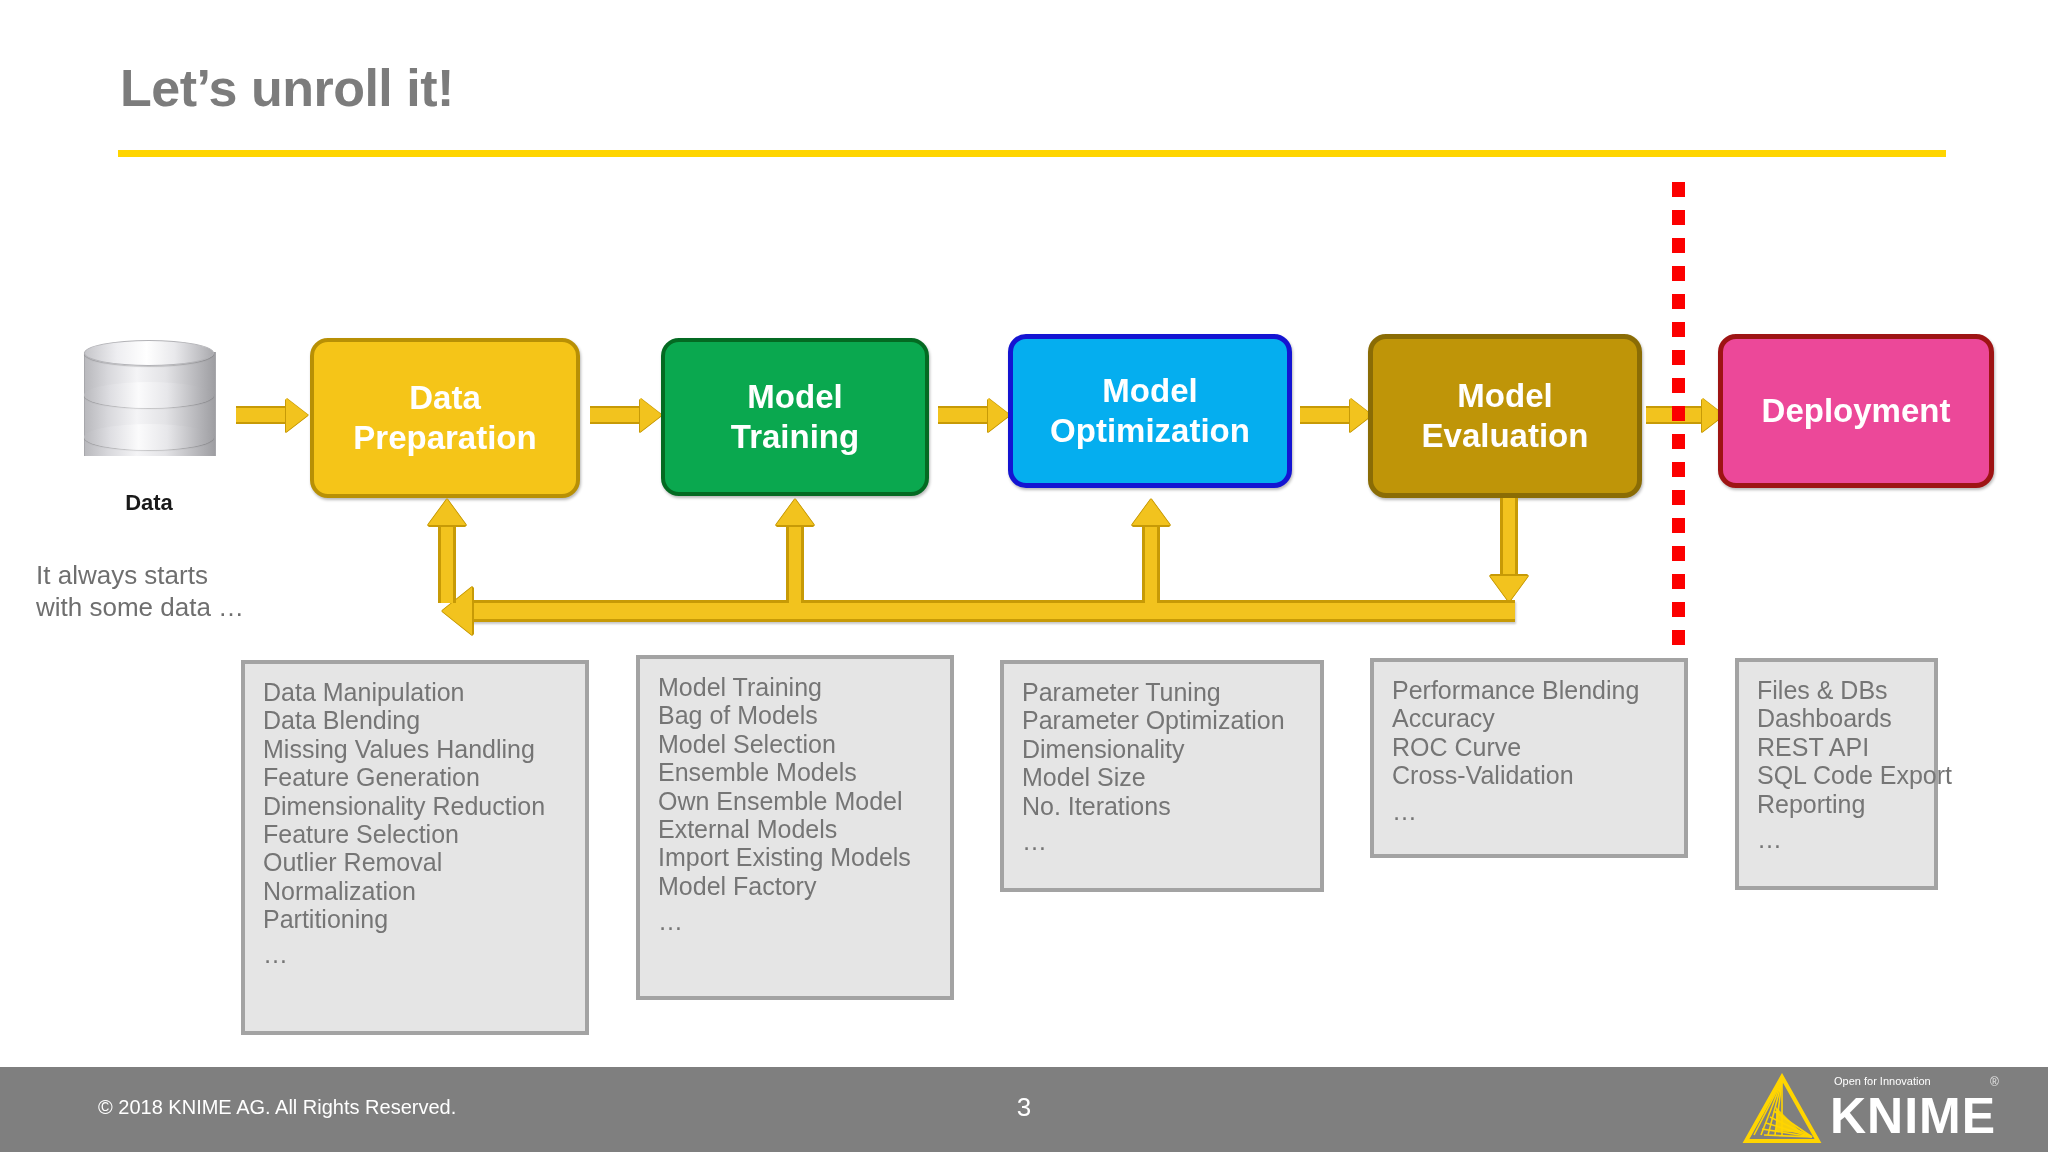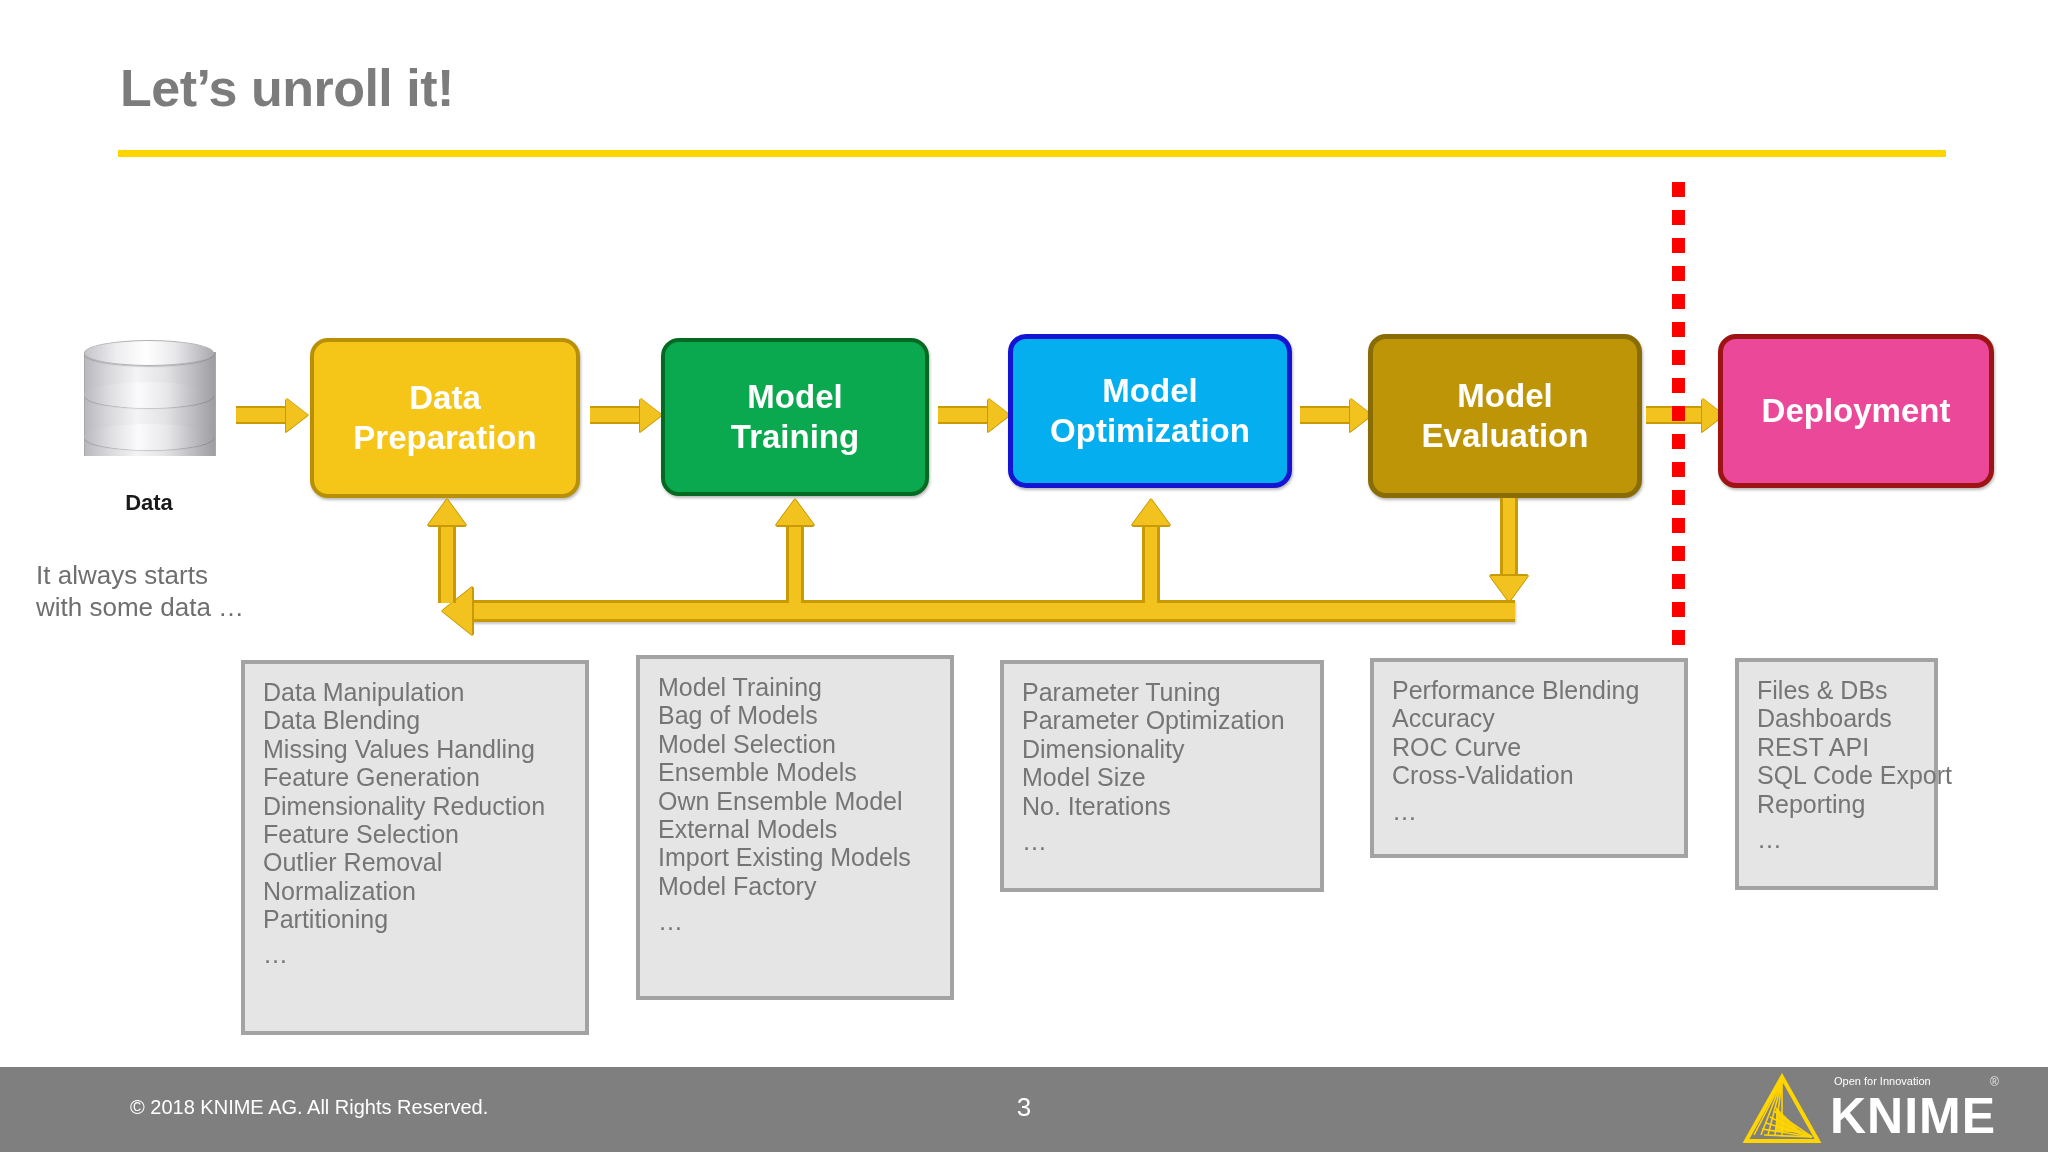--- a/index.html
+++ b/index.html
@@ -219,21 +219,20 @@
     width: 2048px;
     height: 85px;
     background: #7f7f7f;
   }
   .copyright {
     position: absolute;
     left: 98px;
     top: 1096px;
     font-size: 20px;
     color: #ffffff;
-    margin-left: 32px;
   }
   .pagenum {
     position: absolute;
     left: 0;
     top: 1092px;
     width: 2048px;
     text-align: center;
     font-size: 26px;
     color: #ffffff;
   }

